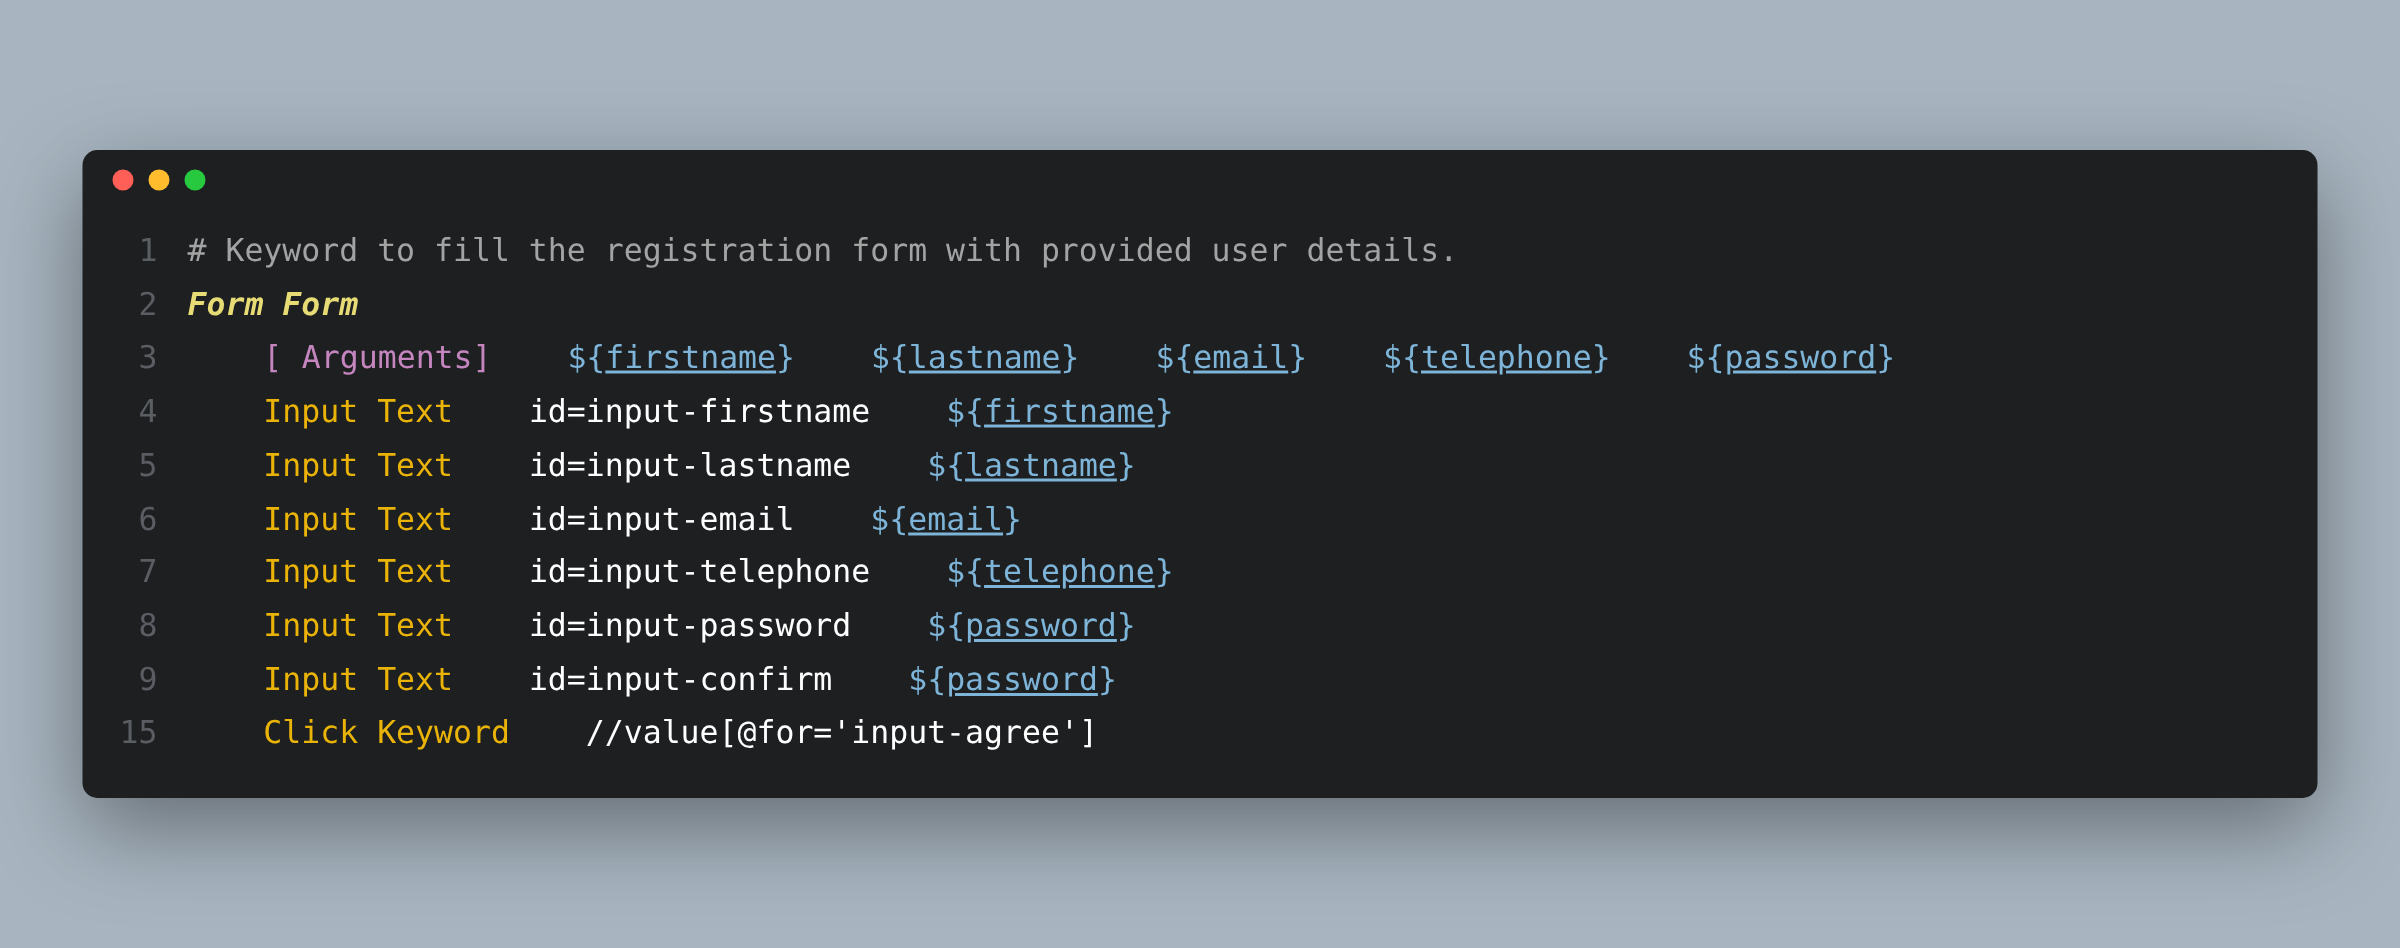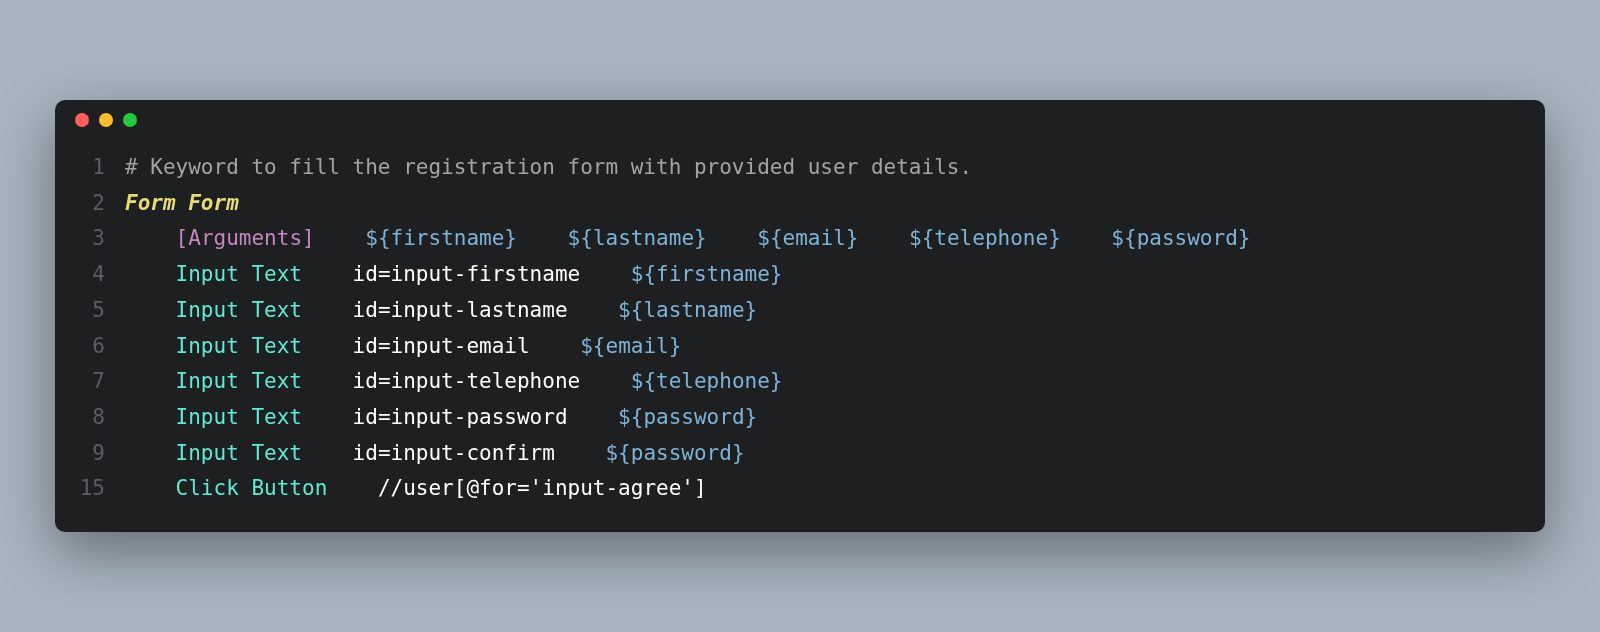--- a/index.html
+++ b/index.html
@@ -64,24 +64,24 @@
       user-select: none;
     }
     
     .line-content {
       flex: 1;
     }
     
     .comment { color: #a3a3a3; }
     .keyword-name { color: #e6db74; font-style: italic; font-weight: bold; }
     .bracket { color: #c586c0; }
-    .argument-word { color: #c586c0; }
+    .argument-word { color: #c586c0; margin-left: 13px; }
     .var-brace { color: #7db4d8; }
-    .var-name { color: #7db4d8; }
-    .action { color: #5eead4; margin-top: 16px; }
+    .var-name { color: #7db4d8; text-decoration: underline; }
+    .action { color: #eab308; margin-top: 16px; }
     .locator { color: #ffffff; }
     .white { color: #d4d4d4; }
   </style>
 </head>
 <body>
 
 <div class="window">
   <div class="title-bar">
     <div class="traffic-light red"></div>
     <div class="traffic-light yellow"></div>
@@ -90,15 +90,15 @@
   <div class="code-area" id="code-area">
   <div class="code-line"><span class="line-number">1</span><span class="line-content"><span class="comment"># Keyword to fill the registration form with provided user details.</span></span></div>
       <div class="code-line"><span class="line-number">2</span><span class="line-content"><span class="keyword-name">Form Form</span></span></div>
       <div class="code-line"><span class="line-number">3</span><span class="line-content"><span class="white">    </span><span class="bracket">[</span><span class="argument-word">Arguments</span><span class="bracket">]</span><span class="white">    </span><span class="var-brace">${</span><span class="var-name">firstname</span><span class="var-brace">}</span><span class="white">    </span><span class="var-brace">${</span><span class="var-name">lastname</span><span class="var-brace">}</span><span class="white">    </span><span class="var-brace">${</span><span class="var-name">email</span><span class="var-brace">}</span><span class="white">    </span><span class="var-brace">${</span><span class="var-name">telephone</span><span class="var-brace">}</span><span class="white">    </span><span class="var-brace">${</span><span class="var-name">password</span><span class="var-brace">}</span></span></div>
       <div class="code-line"><span class="line-number">4</span><span class="line-content"><span class="white">    </span><span class="action">Input Text</span><span class="white">    </span><span class="locator">id=input-firstname</span><span class="white">    </span><span class="var-brace">${</span><span class="var-name">firstname</span><span class="var-brace">}</span></span></div>
       <div class="code-line"><span class="line-number">5</span><span class="line-content"><span class="white">    </span><span class="action">Input Text</span><span class="white">    </span><span class="locator">id=input-lastname</span><span class="white">    </span><span class="var-brace">${</span><span class="var-name">lastname</span><span class="var-brace">}</span></span></div>
       <div class="code-line"><span class="line-number">6</span><span class="line-content"><span class="white">    </span><span class="action">Input Text</span><span class="white">    </span><span class="locator">id=input-email</span><span class="white">    </span><span class="var-brace">${</span><span class="var-name">email</span><span class="var-brace">}</span></span></div>
       <div class="code-line"><span class="line-number">7</span><span class="line-content"><span class="white">    </span><span class="action">Input Text</span><span class="white">    </span><span class="locator">id=input-telephone</span><span class="white">    </span><span class="var-brace">${</span><span class="var-name">telephone</span><span class="var-brace">}</span></span></div>
       <div class="code-line"><span class="line-number">8</span><span class="line-content"><span class="white">    </span><span class="action">Input Text</span><span class="white">    </span><span class="locator">id=input-password</span><span class="white">    </span><span class="var-brace">${</span><span class="var-name">password</span><span class="var-brace">}</span></span></div>
       <div class="code-line"><span class="line-number">9</span><span class="line-content"><span class="white">    </span><span class="action">Input Text</span><span class="white">    </span><span class="locator">id=input-confirm</span><span class="white">    </span><span class="var-brace">${</span><span class="var-name">password</span><span class="var-brace">}</span></span></div>
-      <div class="code-line"><span class="line-number">15</span><span class="line-content"><span class="white">    </span><span class="action">Click Button</span><span class="white">    </span><span class="locator">//user[@for='input-agree']</span></span></div>
+      <div class="code-line"><span class="line-number">15</span><span class="line-content"><span class="white">    </span><span class="action">Click Keyword</span><span class="white">    </span><span class="locator">//value[@for='input-agree']</span></span></div>
     </div>
 </div>
 
 </body></html>

